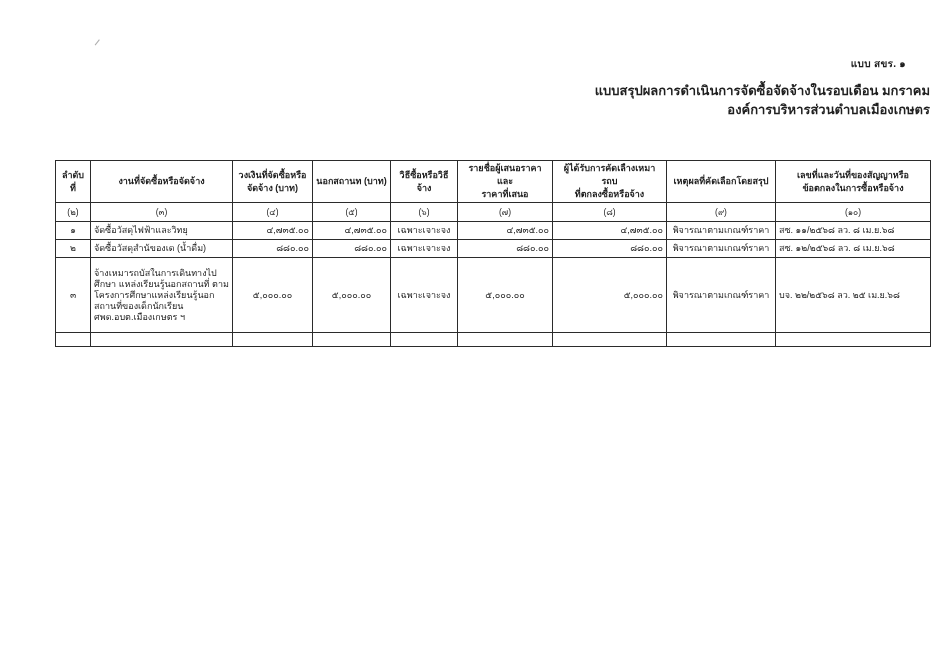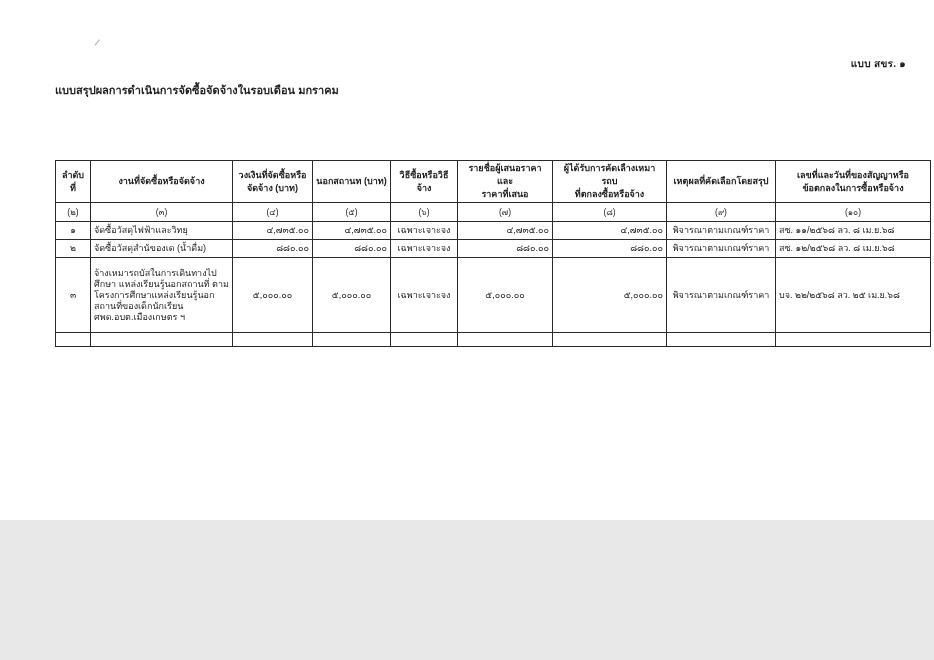--- a/index.html
+++ b/index.html
@@ -4,21 +4,21 @@
 <style>
   html, body {
     margin: 0;
     padding: 0;
     background: #e8e8e8;
     font-family: "Liberation Sans", "DejaVu Sans", sans-serif;
   }
   .page {
     position: relative;
     width: 934px;
-    height: 520px;
+    height: 660px;
     background: #ffffff;
     overflow: hidden;
     color: #1f1f1f;
   }
   .scan-artifact {
     position: absolute;
     left: 96px;
     top: 41px;
     width: 7px;
     height: 7px;
@@ -33,23 +33,23 @@
     font-size: 10px;
     font-weight: 600;
     letter-spacing: .3px;
     white-space: nowrap;
   }
   .doc-titles {
     position: absolute;
     top: 81px;
     left: 55px;
     width: 875px;
-    text-align: left;
+    text-align: right;
     font-weight: bold;
-    font-size: 11px;
+    font-size: 13px;
     line-height: 19px;
   }
   table.sakhor {
     position: absolute;
     top: 160px;
     left: 55px;
     width: 875px;
     border-collapse: collapse;
     table-layout: fixed;
     border: 1.5px solid #2b2b2b;
@@ -95,20 +95,21 @@
 <body>
 
 <div class="page">
 
   <div class="scan-artifact"></div>
 
   <div class="form-code">แบบ สขร. ๑</div>
 
   <div class="doc-titles">
     <div>แบบสรุปผลการดำเนินการจัดซื้อจัดจ้างในรอบเดือน มกราคม</div>
+    <div>องค์การบริหารส่วนตำบลเมืองเกษตร</div>
   </div>
 
   <table class="sakhor">
     <colgroup>
       <col style="width:35px">
         <col style="width:142px">
         <col style="width:80px">
       <col style="width:78px">
         <col style="width:67px">
         <col style="width:95px">

